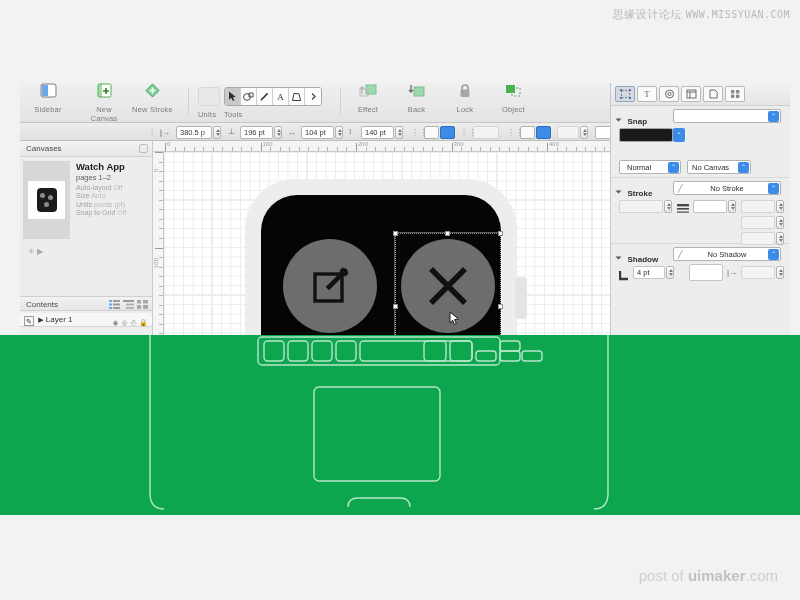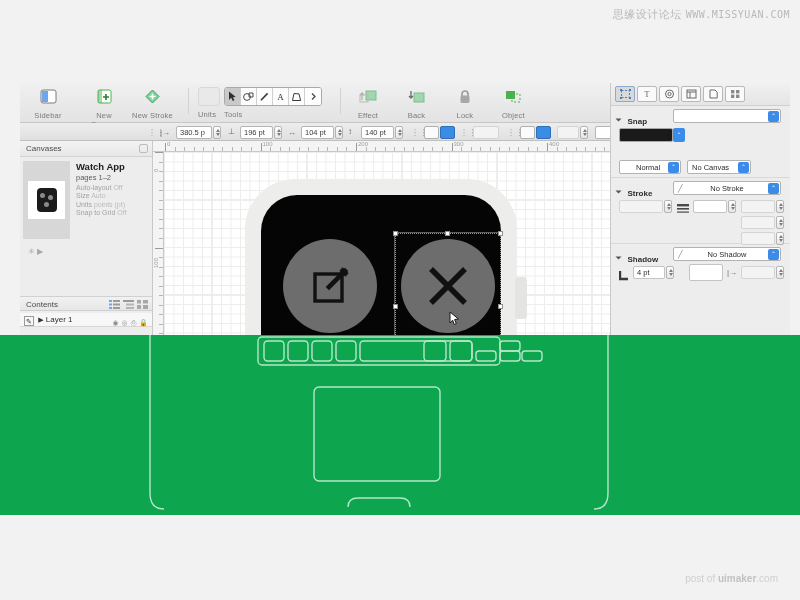--- a/index.html
+++ b/index.html
@@ -14,39 +14,39 @@
   
   .wm-top {
     position: absolute; top: 7px; right: 10px;
     font-size: 11px; letter-spacing: .5px;
     color: #b9b9b9; white-space: nowrap;
     font-family: "DejaVu Sans", sans-serif;
   }
   .wm-top .latin { font-family: "DejaVu Sans Mono", monospace; font-size: 10px; }
   .wm-bot {
     position: absolute; bottom: 16px; right: 22px;
-    font-size: 10px; color: #cfcfcf; white-space: nowrap;
+    font-size: 15px; color: #cfcfcf; white-space: nowrap;
   }
   .wm-bot b { color: #c2c2c2; font-weight: bold; }
 
   
   .app {
     position: absolute; left: 20px; top: 83px;
     width: 770px; height: 252px;
     background: #ececec;
     overflow: hidden;
   }
 
   
   .toolbar {
     position: relative; height: 40px;
     background: linear-gradient(#f0f0f0,#e3e3e3);
     border-bottom: 1px solid #c6c6c6;
   }
-  .tb-group { position: absolute; top: 6px; text-align: center; }
+  .tb-group { position: absolute; top: 0; text-align: center; }
   .tb-item {
     display: inline-block; width: 44px; text-align: center;
     vertical-align: top;
   }
   .tb-glyph { height: 20px; line-height: 20px; }
   .tb-label {
     font-size: 7.5px; color: #7b7b7b; margin-top: 2px;
     letter-spacing: .2px;
   }
   .tb-sep {
@@ -736,21 +736,21 @@
         <div class="sect" style="height:72px;">
           <span class="tri"></span>
           <span class="sect-title">Snap</span>
           <div class="popup" style="left:62px;top:3px;width:108px;">
             <span></span>
             <span class="chev">⌃</span>
           </div>
           <div class="swatch" style="left:8px;top:22px;width:54px;"></div>
           <div style="position:absolute;left:62px;top:22px;width:12px;height:14px;background:#3a8ce8;border-radius:2px;color:#fff;font-size:6px;line-height:14px;text-align:center;">⌃</div>
 
-          <div class="popup" style="left:8px;top:54px;width:62px;text-align:left;padding-left:16px;">
+          <div class="popup" style="left:8px;top:54px;width:62px;text-align:left;padding-left:7px;">
             <span>Normal</span>
             <span class="chev">⌃</span>
           </div>
           <div class="popup" style="left:76px;top:54px;width:64px;text-align:left;padding-left:4px;">
             <span>No Canvas</span>
             <span class="chev">⌃</span>
           </div>
         </div>
 
         <div class="sect" style="height:66px;">

